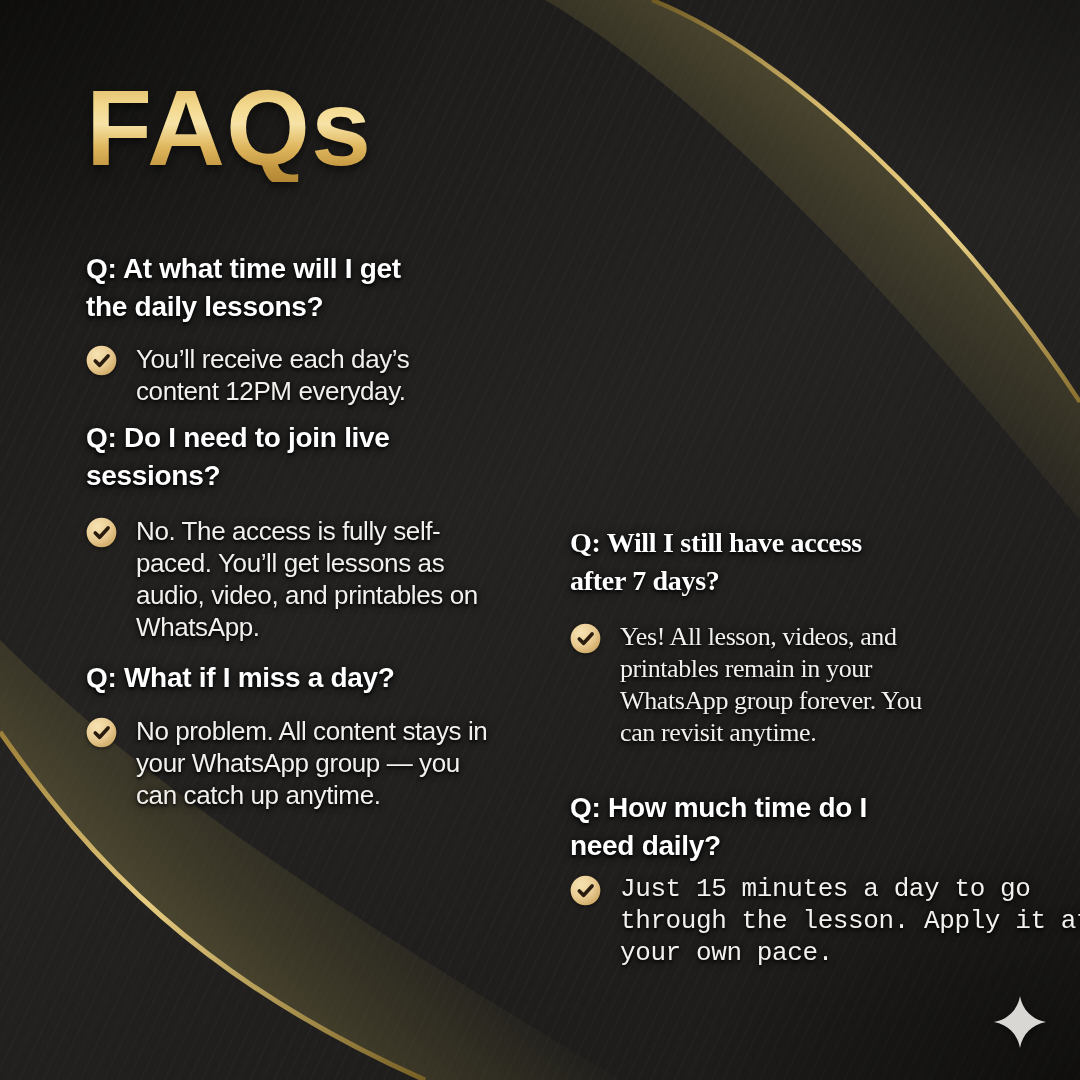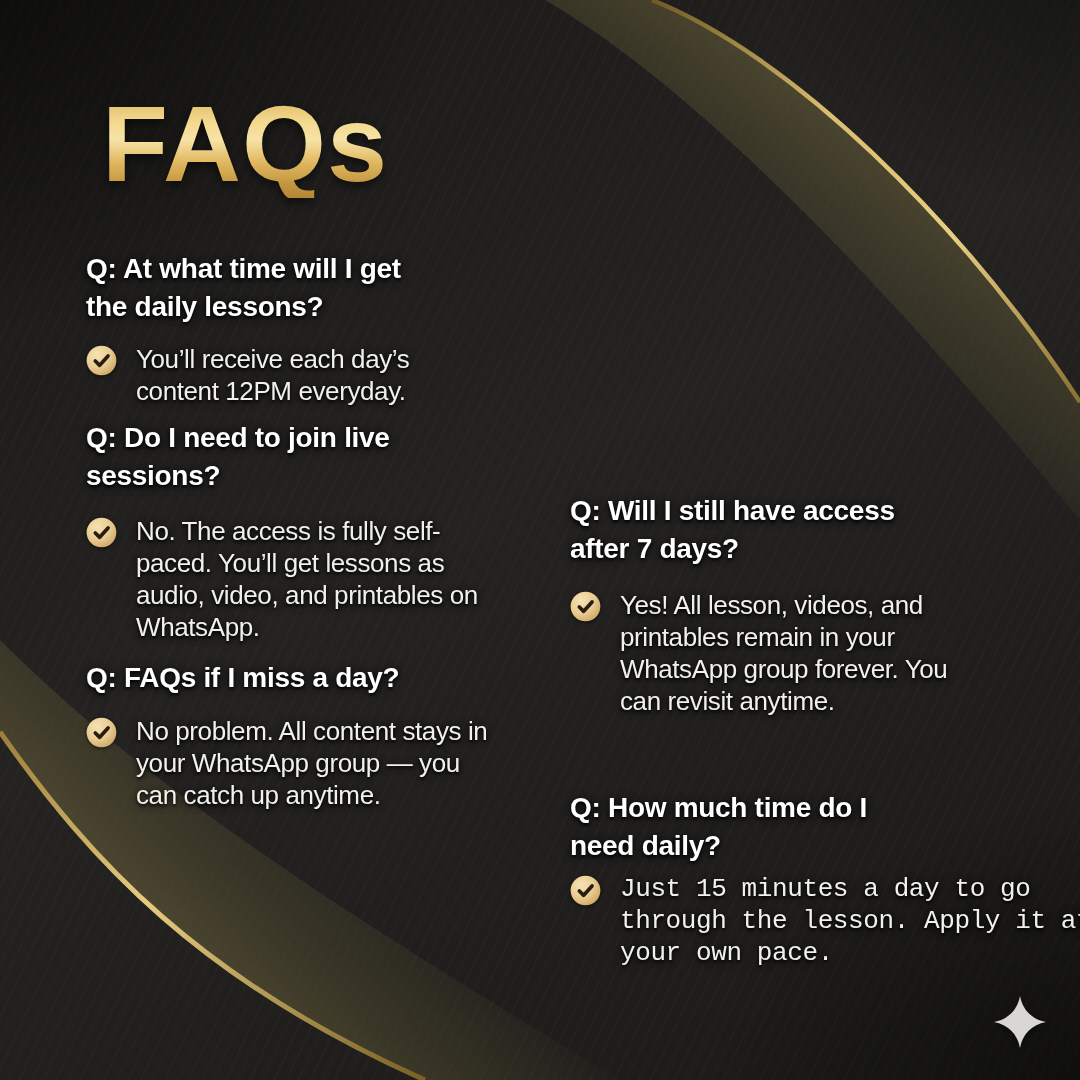--- a/index.html
+++ b/index.html
@@ -29,21 +29,21 @@
     position:absolute;inset:0;
     background:
       radial-gradient(75% 55% at -5% -5%, rgba(0,0,0,0.55), transparent 65%),
       radial-gradient(60% 45% at 103% 103%, rgba(0,0,0,0.50), transparent 65%),
       radial-gradient(55% 40% at 104% -4%, rgba(0,0,0,0.38), transparent 60%);
     pointer-events:none;
   }
   svg.arcs{position:absolute;inset:0;width:1080px;height:1080px;}
 
   .title{
-    position:absolute;left:86px;top:74px;margin:16px;
+    position:absolute;left:86px;top:74px;margin:0;
     font-size:108px;font-weight:700;line-height:1;letter-spacing:1px;
     background:linear-gradient(180deg,#dcb45f 2%,#f3d98e 30%,#f7e3a6 46%,#dfb65e 68%,#c1953e 88%,#b28634 100%);
     -webkit-background-clip:text;background-clip:text;color:transparent;
     filter:drop-shadow(0 4px 5px rgba(0,0,0,0.55));
   }
 
   .qa{position:absolute;}
   .qa .q{
     margin:0;color:var(--question_text);
     font-size:28px;line-height:38px;font-weight:700;letter-spacing:-0.3px;
@@ -54,21 +54,21 @@
   .qa .check{width:31px;height:31px;flex:none;margin-top:2px;filter:drop-shadow(0 1px 2px rgba(0,0,0,0.6));}
   .qa .a{
     margin:0;color:var(--answer_text);
     font-size:26px;line-height:32px;letter-spacing:-0.4px;
     white-space:pre;
     text-shadow:0 1px 9px rgba(0,0,0,0.9),0 2px 3px rgba(0,0,0,0.75);
   }
   .qa1{left:86px;top:250px;width:470px;}  .qa1 .ans{margin-top:17px;}
   .qa2{left:86px;top:419px;width:470px;}  .qa2 .ans{margin-top:20px;}
   .qa3{left:86px;top:659px;width:480px;}  .qa3 .ans{margin-top:18px;}
-  .qa4{left:570px;top:492px;width:470px;} .qa4 .ans{margin-top:21px;}
+  .qa4{left:570px;top:524px;width:470px;font-family:Liberation Serif, serif;} .qa4 .ans{margin-top:21px;}
   .qa5{left:570px;top:789px;width:470px;} .qa5 .ans{margin-top:8px;font-family:Liberation Mono, monospace;}
 
   .sparkle{position:absolute;left:992px;top:994px;width:56px;height:56px;filter:drop-shadow(0 2px 3px rgba(0,0,0,0.5));}
 </style>
 </head>
 <body>
 
 <div class="canvas">
 
   <div class="bg-texture"></div>
@@ -134,21 +134,21 @@
         <path d="M10.2 17.6l4.8 4.7L24.2 12" fill="none" stroke="var(--check_mark)" stroke-width="4" stroke-linecap="round" stroke-linejoin="round"></path>
       </svg>
       <p class="a">No. The access is fully self-
 paced. You’ll get lessons as
 audio, video, and printables on
 WhatsApp.</p>
     </div>
   </section>
 
   <section class="qa qa3">
-    <h2 class="q">Q: FAQs if I miss a day?</h2>
+    <h2 class="q">Q: What if I miss a day?</h2>
     <div class="ans">
       <svg class="check" viewBox="0 0 34 34">
         <circle cx="17" cy="17" r="16.3" fill="url(#checkGrad)"></circle>
         <path d="M10.2 17.6l4.8 4.7L24.2 12" fill="none" stroke="var(--check_mark)" stroke-width="4" stroke-linecap="round" stroke-linejoin="round"></path>
       </svg>
       <p class="a">No problem. All content stays in
 your WhatsApp group — you
 can catch up anytime.</p>
     </div>
   </section>

